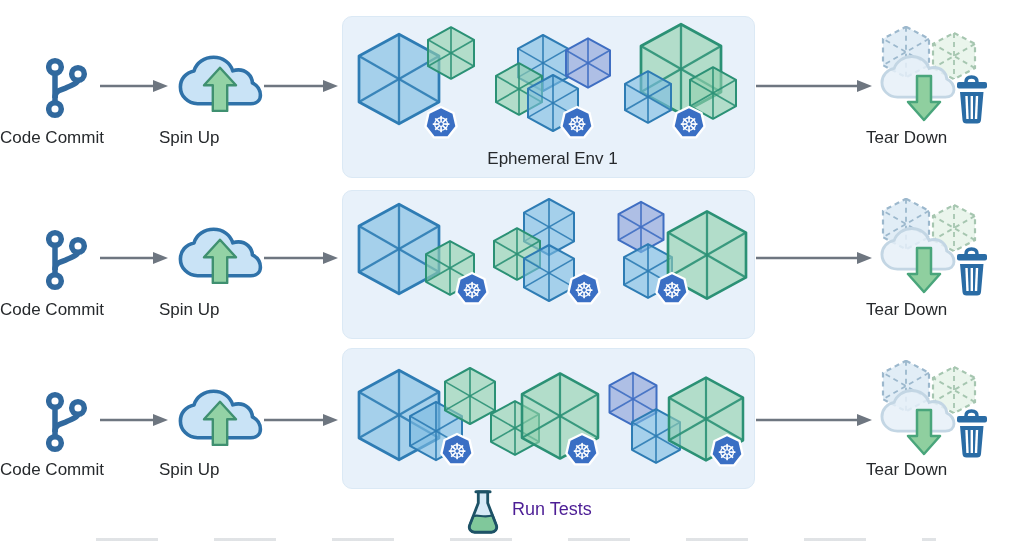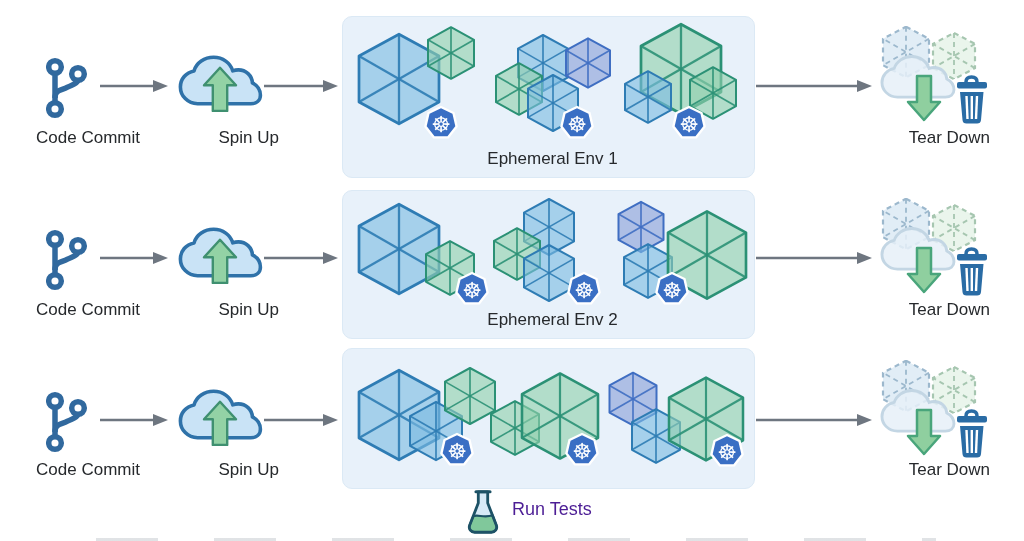--- a/index.html
+++ b/index.html
@@ -1,20 +1,20 @@
 <!DOCTYPE html>
 <html><head>
 <meta charset="utf-8">
 <title></title>
 <style>
   html,body{margin:0;padding:0;background:#ffffff;}
   .canvas{position:relative;width:1024px;height:541px;background:#ffffff;overflow:hidden;
           font-family:"Liberation Sans", sans-serif;}
   .abs{position:absolute;}
-  .lbl{position:absolute;font-size:17px;line-height:1.2;color:#26292c;text-align:right;}
+  .lbl{position:absolute;font-size:17px;line-height:1.2;color:#26292c;text-align:left;}
   .envbox{position:absolute;background:#e8f1fa;border:1px solid #dbe9f5;border-radius:10px;}
   .envbox svg{position:absolute;left:0;top:0;overflow:visible;}
   .envlbl{position:absolute;left:8px;right:0;bottom:8px;text-align:center;font-size:17px;color:#26292c;}
   .runlbl{position:absolute;font-size:18px;color:#4c1d95;}
   .crop-artifact{position:absolute;left:96px;bottom:0;width:840px;height:3px;opacity:.55;
     background:repeating-linear-gradient(90deg,#c7ccd1 0 62px,transparent 62px 118px);}
 </style>
 </head>
 <body>
 
@@ -237,21 +237,20 @@
           <polygon points="364,20.319999999999993 403,41.575 403,86.425 364,107.68 325,86.425 325,41.575" fill="rgba(146,209,173,0.62)" stroke="#2b9175" stroke-width="2.652" stroke-linejoin="round"></polygon>
           <line x1="364" y1="20.319999999999993" x2="364" y2="107.68" stroke="#2b9175" stroke-width="2.2542" stroke-opacity="0.9"></line>
           <line x1="403" y1="41.575" x2="325" y2="86.425" stroke="#2b9175" stroke-width="2.2542" stroke-opacity="0.9"></line>
           <line x1="403" y1="86.425" x2="325" y2="41.575" stroke="#2b9175" stroke-width="2.2542" stroke-opacity="0.9"></line>
         </g>
         <g>
           <polygon points="329.0,82.0 341.5,88.0 344.6,101.6 336.0,112.4 322.0,112.4 313.4,101.6 316.5,88.0" fill="#3a6fc4" stroke="#ffffff" stroke-width="2.4" stroke-linejoin="round"></polygon>
           <text x="329" y="99" text-anchor="middle" dominant-baseline="central" fill="#ffffff" font-size="22" font-family="&quot;DejaVu Sans&quot;, sans-serif">☸</text>
         </g>
       </svg>
-    <div class="envlbl">Ephemeral Env 2</div>
   </div>
 
   <svg class="abs" style="left:756px;top:251px" width="116" height="14" viewBox="0 0 116 14">
     <line x1="0" y1="7" x2="102" y2="7" stroke="#6e7680" stroke-width="2.6"></line>
     <polygon points="101,1 116,7 101,13" fill="#6e7680"></polygon>
   </svg>
 
   <svg class="abs" style="left:876px;top:198px" width="112" height="100" viewBox="0 0 112 100">
     <g>
       <polygon points="30,0.7 53,12.8 53,39.2 30,51.3 7,39.2 7,12.8" fill="rgba(183,212,233,0.42)" stroke="#9cb8cd" stroke-width="2.2" stroke-dasharray="5 4"></polygon>

